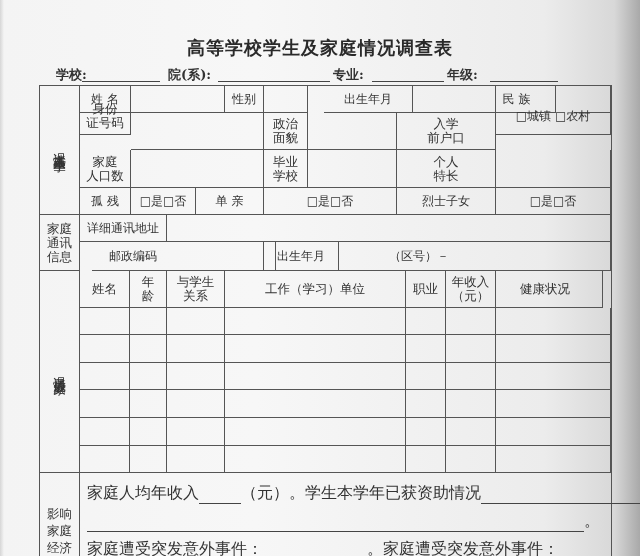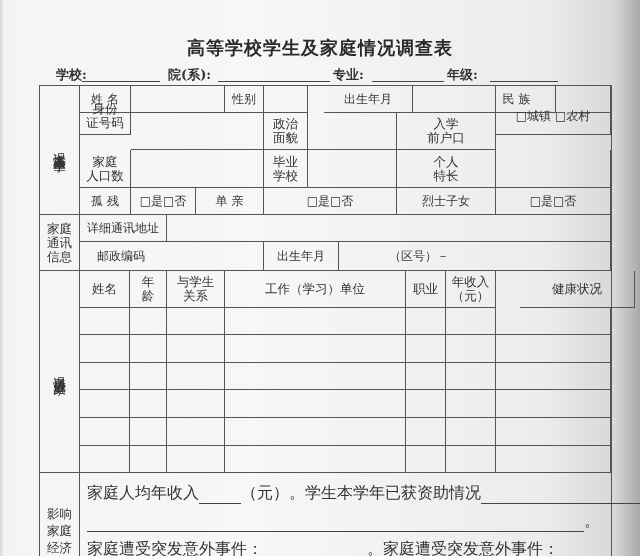--- a/index.html
+++ b/index.html
@@ -93,21 +93,21 @@
 <div class="cell" style="left:264px;top:188px;width:133px;height:27px">□是□否</div>
 <div class="cell" style="left:397px;top:188px;width:99px;height:27px">烈士子女</div>
 <div class="cell" style="left:496px;top:188px;width:115px;height:27px">□是□否</div>
 
 <div class="cell vert" style="left:40px;top:215px;width:40px;height:56px">
 
   <span style="line-height:14px">家庭<br>通讯<br>信息</span>
 </div>
 <div class="cell" style="left:80px;top:215px;width:87px;height:27px">详细通讯地址</div>
 <div class="cell" style="left:167px;top:215px;width:444px;height:27px"></div>
-<div class="cell" style="left:80px;top:242px;width:184px;height:29px;justify-content:flex-start;padding-left:17px">邮政编码</div>
+<div class="cell" style="left:92px;top:242px;width:184px;height:29px;justify-content:flex-start;padding-left:17px">邮政编码</div>
 <div class="cell" style="left:167px;top:242px;width:97px;height:29px;border-bottom:none"></div>
 <div class="cell" style="left:264px;top:242px;width:75px;height:29px">出生年月</div>
 <div class="cell" style="left:339px;top:242px;width:272px;height:29px;justify-content:flex-start;padding-left:50px">（区号）－</div>
 
 <div class="cell vert" style="left:40px;top:271px;width:40px;height:202px">
   <span style="writing-mode:vertical-rl;text-orientation:upright;letter-spacing:-1px">家庭成员情况</span>
 </div>
 <div id="family-grid">
     <div class="cell vert" style="left: 80px; top: 271px; width: 50px; height: 37px; text-align: right;">
       <span>姓名</span>
@@ -123,21 +123,21 @@
     <div class="cell vert" style="left: 225px; top: 271px; width: 181px; height: 37px;">
       <span>工作（学习）单位</span>
     </div>
     <div class="cell vert" style="left: 406px; top: 271px; width: 40px; height: 37px;">
       <span>职业</span>
     </div>
     <div class="cell vert" style="left: 446px; top: 271px; width: 50px; height: 37px;">
       <span>年收入</span>
       <span>（元）</span>
     </div>
-    <div class="cell vert" style="left: 520px; top: 271px; width: 115px; height: 37px;">
+    <div class="cell vert" style="left: 488px; top: 271px; width: 115px; height: 37px;">
       <span>健康状况</span>
     </div>
     <div class="cell" style="left: 80px; top: 308px; width: 50px; height: 27px;"></div>
     <div class="cell" style="left: 130px; top: 308px; width: 37px; height: 27px;"></div>
     <div class="cell" style="left: 167px; top: 308px; width: 58px; height: 27px;"></div>
     <div class="cell" style="left: 225px; top: 308px; width: 181px; height: 27px;"></div>
     <div class="cell" style="left: 406px; top: 308px; width: 40px; height: 27px;"></div>
     <div class="cell" style="left: 446px; top: 308px; width: 50px; height: 27px;"></div>
     <div class="cell" style="left: 496px; top: 308px; width: 115px; height: 27px;"></div>
     <div class="cell" style="left: 80px; top: 335px; width: 50px; height: 28px;"></div>

